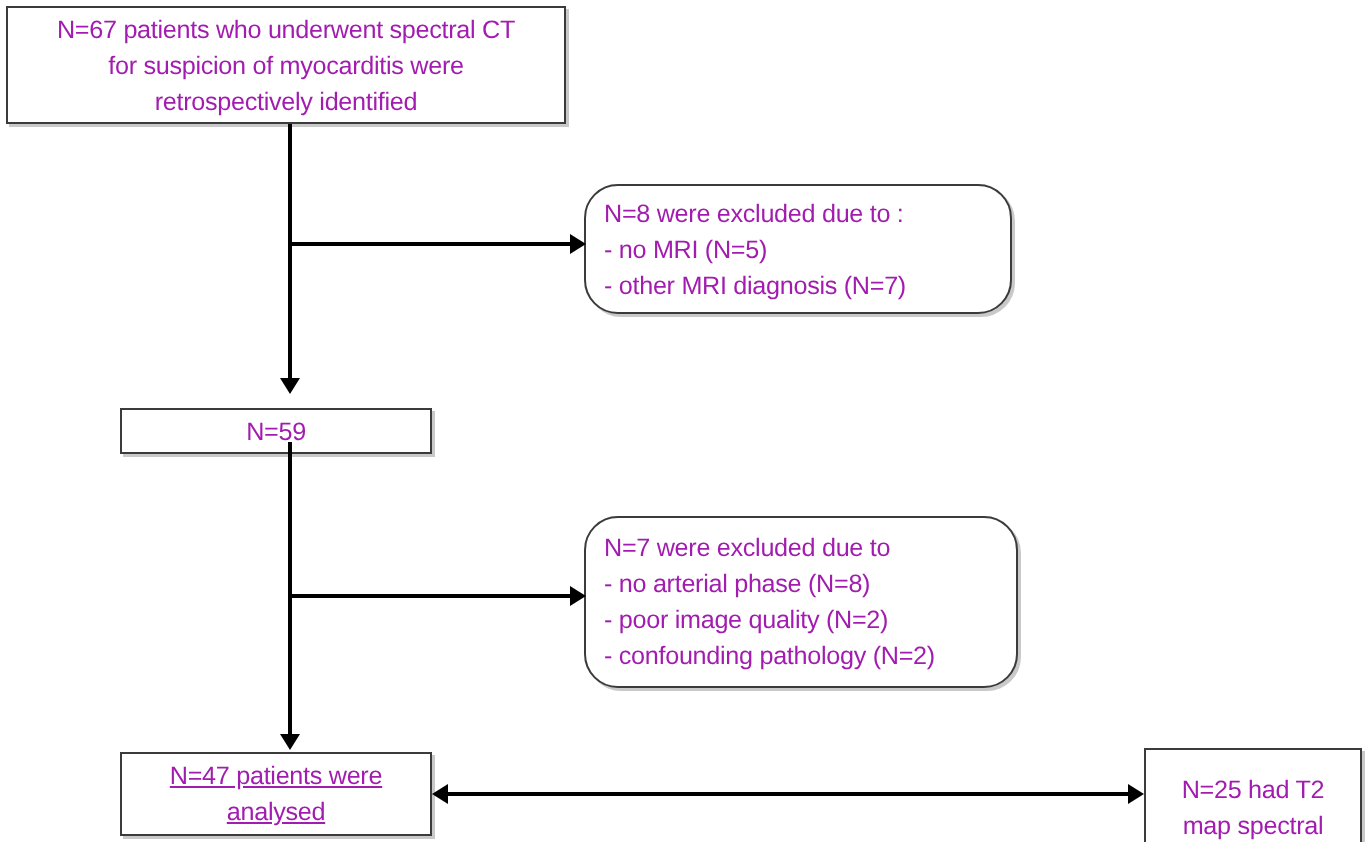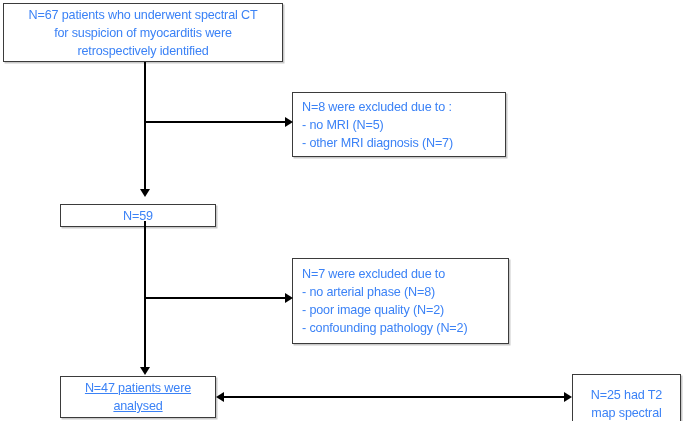--- a/index.html
+++ b/index.html
@@ -6,35 +6,35 @@
     margin: 0;
     padding: 0;
     background: #ffffff;
   }
   #canvas {
     position: relative;
     width: 685px;
     height: 421px;
     background: #ffffff;
     font-family: "Liberation Sans", sans-serif;
-    color: #3b82f6;
+    color: #a21caf;
     overflow: hidden;
   }
   .box {
     position: absolute;
     box-sizing: border-box;
     border: 1px solid #3b3b3b;
     background: #ffffff;
     box-shadow: 1.5px 1.5px 0 0 #c9c9c9;
     display: flex;
     flex-direction: column;
     justify-content: center;
   }
   .box.centered { align-items: center; text-align: center; }
-  .box.lefted   { align-items: flex-start; text-align: left; }
+  .box.lefted   { align-items: flex-start; text-align: left; border-radius: 17px; }
   .line {
     font-size: 12.6px;
     line-height: 18px;
     white-space: nowrap;
     letter-spacing: -0.15px;
   }
   .lefted .line { padding-left: 9px; }
 
   
   .vline {

